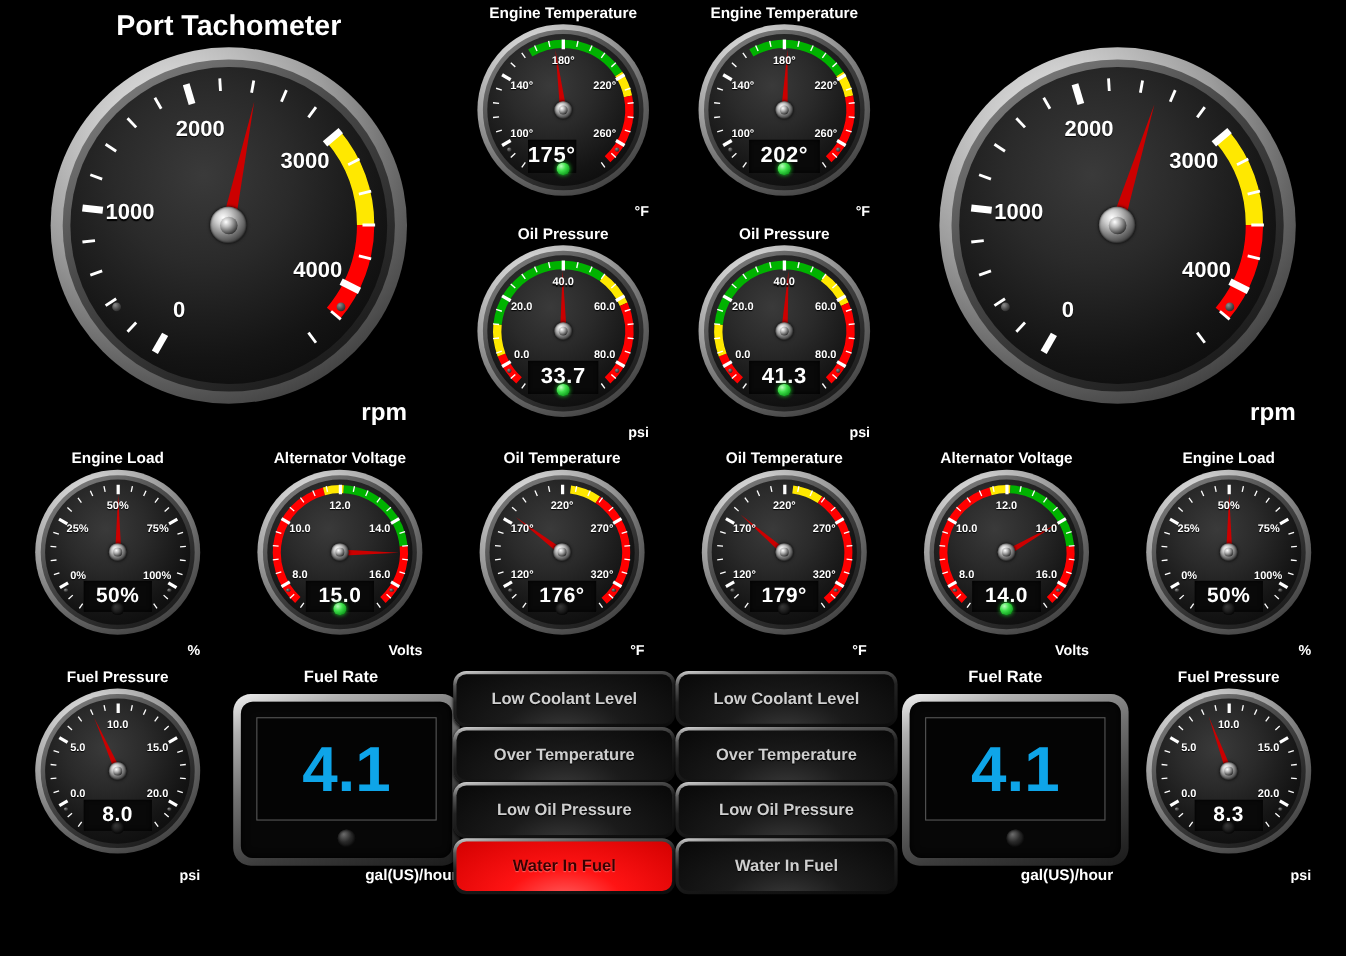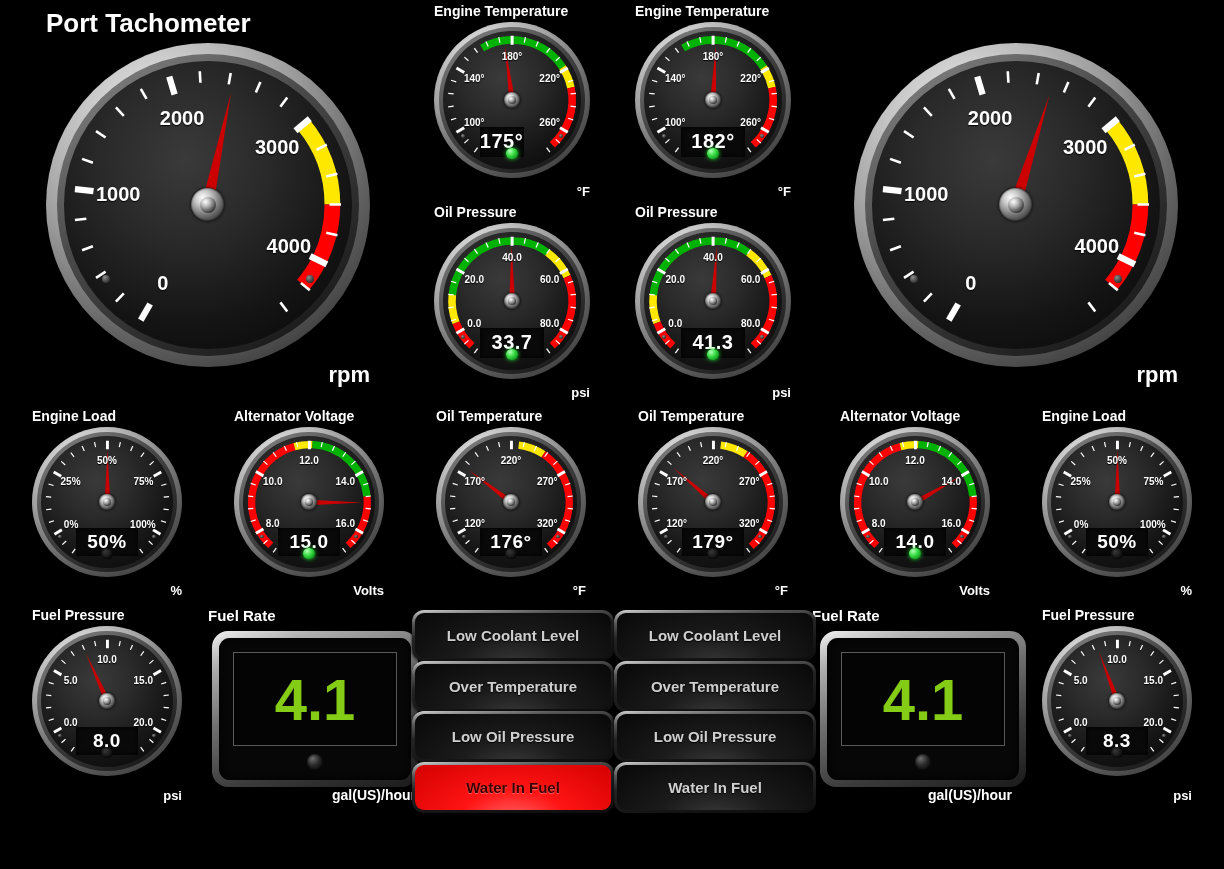--- a/index.html
+++ b/index.html
@@ -1,21 +1,21 @@
 <!DOCTYPE html>
 <html><head>
 <meta charset="utf-8">
 <style>
   html,body{margin:0;padding:0;background:#000;}
   body{width:1224px;height:869px;overflow:hidden;font-family:"Liberation Sans",sans-serif;
        -webkit-font-smoothing:antialiased;}
   #stage{position:relative;width:1224px;height:869px;background:#000;}
 
   
-  .g-title{position:absolute;left:0;width:100%;text-align:left;color:#fff;
+  .g-title{position:absolute;left:0;width:100%;text-align:center;color:#fff;
            font-weight:bold;text-shadow:0 1px 2px #000;white-space:nowrap;}
   .g-unit{position:absolute;color:#fff;font-weight:bold;white-space:nowrap;}
 
   
   .gauge{position:absolute;border-radius:50%;
          background:
            radial-gradient(circle at 34% 24%, #e8e8e8 0%, #cfcfcf 18%, #9d9d9d 44%, #636363 66%, #3b3b3b 84%, #202020 100%);
          box-shadow:0 2px 6px rgba(0,0,0,.9);}
   .gauge .bezel-in{position:absolute;border-radius:50%;
          background:linear-gradient(145deg,#8e8e8e,#4a4a4a 40%,#2b2b2b 70%,#111 100%);}
@@ -48,21 +48,21 @@
 
   
   .dpanel{position:absolute;border-radius:16px;padding:7px;
           background:linear-gradient(160deg,#f0f0f0 0%,#b0b0b0 16%,#707070 42%,#3d3d3d 70%,#1a1a1a 100%);
           box-shadow:0 2px 6px rgba(0,0,0,.9);}
   .dpanel .inner{position:absolute;left:7px;top:7px;right:7px;bottom:7px;border-radius:11px;
           background:#070707;box-shadow:inset 0 0 8px #000;}
   .dpanel .screen{position:absolute;left:14px;right:14px;top:14px;bottom:34px;
           border:1px solid #585858;background:#040404;
           display:flex;align-items:center;justify-content:center;
-          color:#84cc16;font-weight:bold;}
+          color:#0ea5e9;font-weight:bold;}
   .dpanel .btm-led{position:absolute;left:50%;bottom:10px;transform:translateX(-50%);
           width:16px;height:16px;border-radius:50%;
           background:radial-gradient(circle at 34% 28%, #6d6d6d 0%, #2a2a2a 45%, #000 100%);
           box-shadow:inset 0 0 3px #000;}
 
   
   .alarm-btn{position:absolute;border-radius:12px;
         background:linear-gradient(175deg,#d8d8d8 0%,#9a9a9a 8%,#565656 20%,#232323 42%,#0c0c0c 100%);
         padding:3px;box-shadow:0 1px 3px rgba(0,0,0,.9);}
   .alarm-btn .ab-in{position:absolute;left:3px;top:3px;right:3px;bottom:3px;border-radius:9px;
@@ -278,21 +278,21 @@
             <path d="M 72.0014666112299 13.897368089744724 L 72.0065581752884 69.25990699708957 L 68.7101483409559 76.6994618876601 L 66.2094418247116 68.95609300291044 Z" fill="#cc0000"></path>
           </svg>
           <div class="tick-lbl" style="left: 31.403px; top: 90.877px; font-size: 10px;">100°</div>
           <div class="tick-lbl" style="left: 31.403px; top: 47.339px; font-size: 10px;">140°</div>
           <div class="tick-lbl" style="left: 69.108px; top: 25.57px; font-size: 10px;">180°</div>
           <div class="tick-lbl" style="left: 106.813px; top: 47.339px; font-size: 10px;">220°</div>
           <div class="tick-lbl" style="left: 106.813px; top: 90.877px; font-size: 10px;">260°</div>
           <div class="hub" style="left: 61.1606px; top: 61.1606px; width: 15.8948px; height: 15.8948px;">
             <i></i>
           </div>
-          <div class="readout" style="left: 36.6272px; top: 96.0601px; width: 64.9615px; height: 30px; font-size: 20px;">182°</div>
+          <div class="readout" style="left: 36.6272px; top: 96.0601px; width: 64.9615px; height: 30px; font-size: 20px;">202°</div>
           <div class="screw" style="width: 3.87005px; height: 3.87005px; left: 18.1063px; top: 102.971px;"></div>
           <div class="screw" style="width: 3.87005px; height: 3.87005px; left: 116.24px; top: 102.971px;"></div>
           <div class="led on" style="left: 63.2338px; top: 116.793px; width: 11.7484px; height: 11.7484px;"></div>
         </div>
       </div>
       <div class="g-unit" style="right: 0px; bottom: 0px; font-size: 13px;">°F</div>
     </div>
 
   <div class="gaugewrap" style="position:absolute;left:434px;top:204px;width:156px;height:196px;">
       <div class="g-title" style="top: 0px; font-size: 14px; width: 156px;">Oil Pressure</div>

